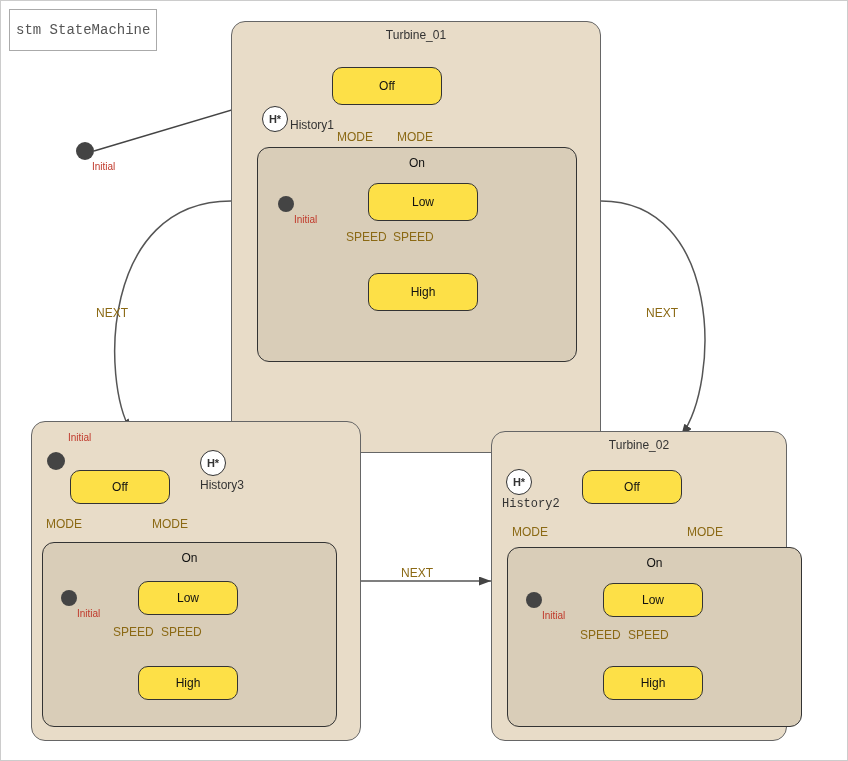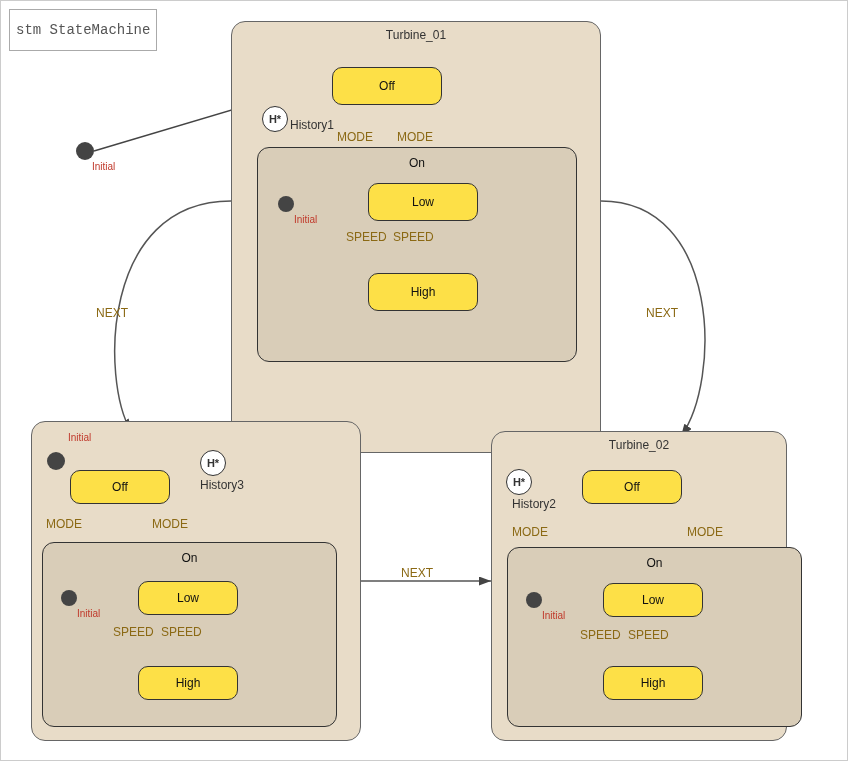--- a/index.html
+++ b/index.html
@@ -238,21 +238,21 @@
       <div class="trans-label" style="position:absolute;left:72px;top:80px;">SPEED</div>
       <div class="trans-label" style="position:absolute;left:120px;top:80px;">SPEED</div>
 
       <div class="initial-dot" style="position:absolute;left:18px;top:44px;width:16px;height:16px;"></div>
       <div class="initial-label" style="position:absolute;left:8px;top:62px;">Initial</div>
     </div>
 
     <div class="history" style="left:14px;top:37px;">
       <span>H*</span>
     </div>
-    <div class="history-label" style="left:20px;top:65px;">History2</div>
+    <div class="history-label" style="left:10px;top:65px;font-family:Liberation Mono, monospace;">History2</div>
 
     <div class="trans-label" style="left:20px;top:93px;">MODE</div>
     <div class="trans-label" style="left:195px;top:93px;">MODE</div>
   </div>
 
   <div class="sm-box" style="left:30px;top:420px;width:330px;height:320px;">
 
     <div class="initial-dot" style="position:absolute;left:15px;top:30px;width:18px;height:18px;"></div>
     <div class="initial-label" style="position:absolute;left:10px;top:10px;">Initial</div>
 

